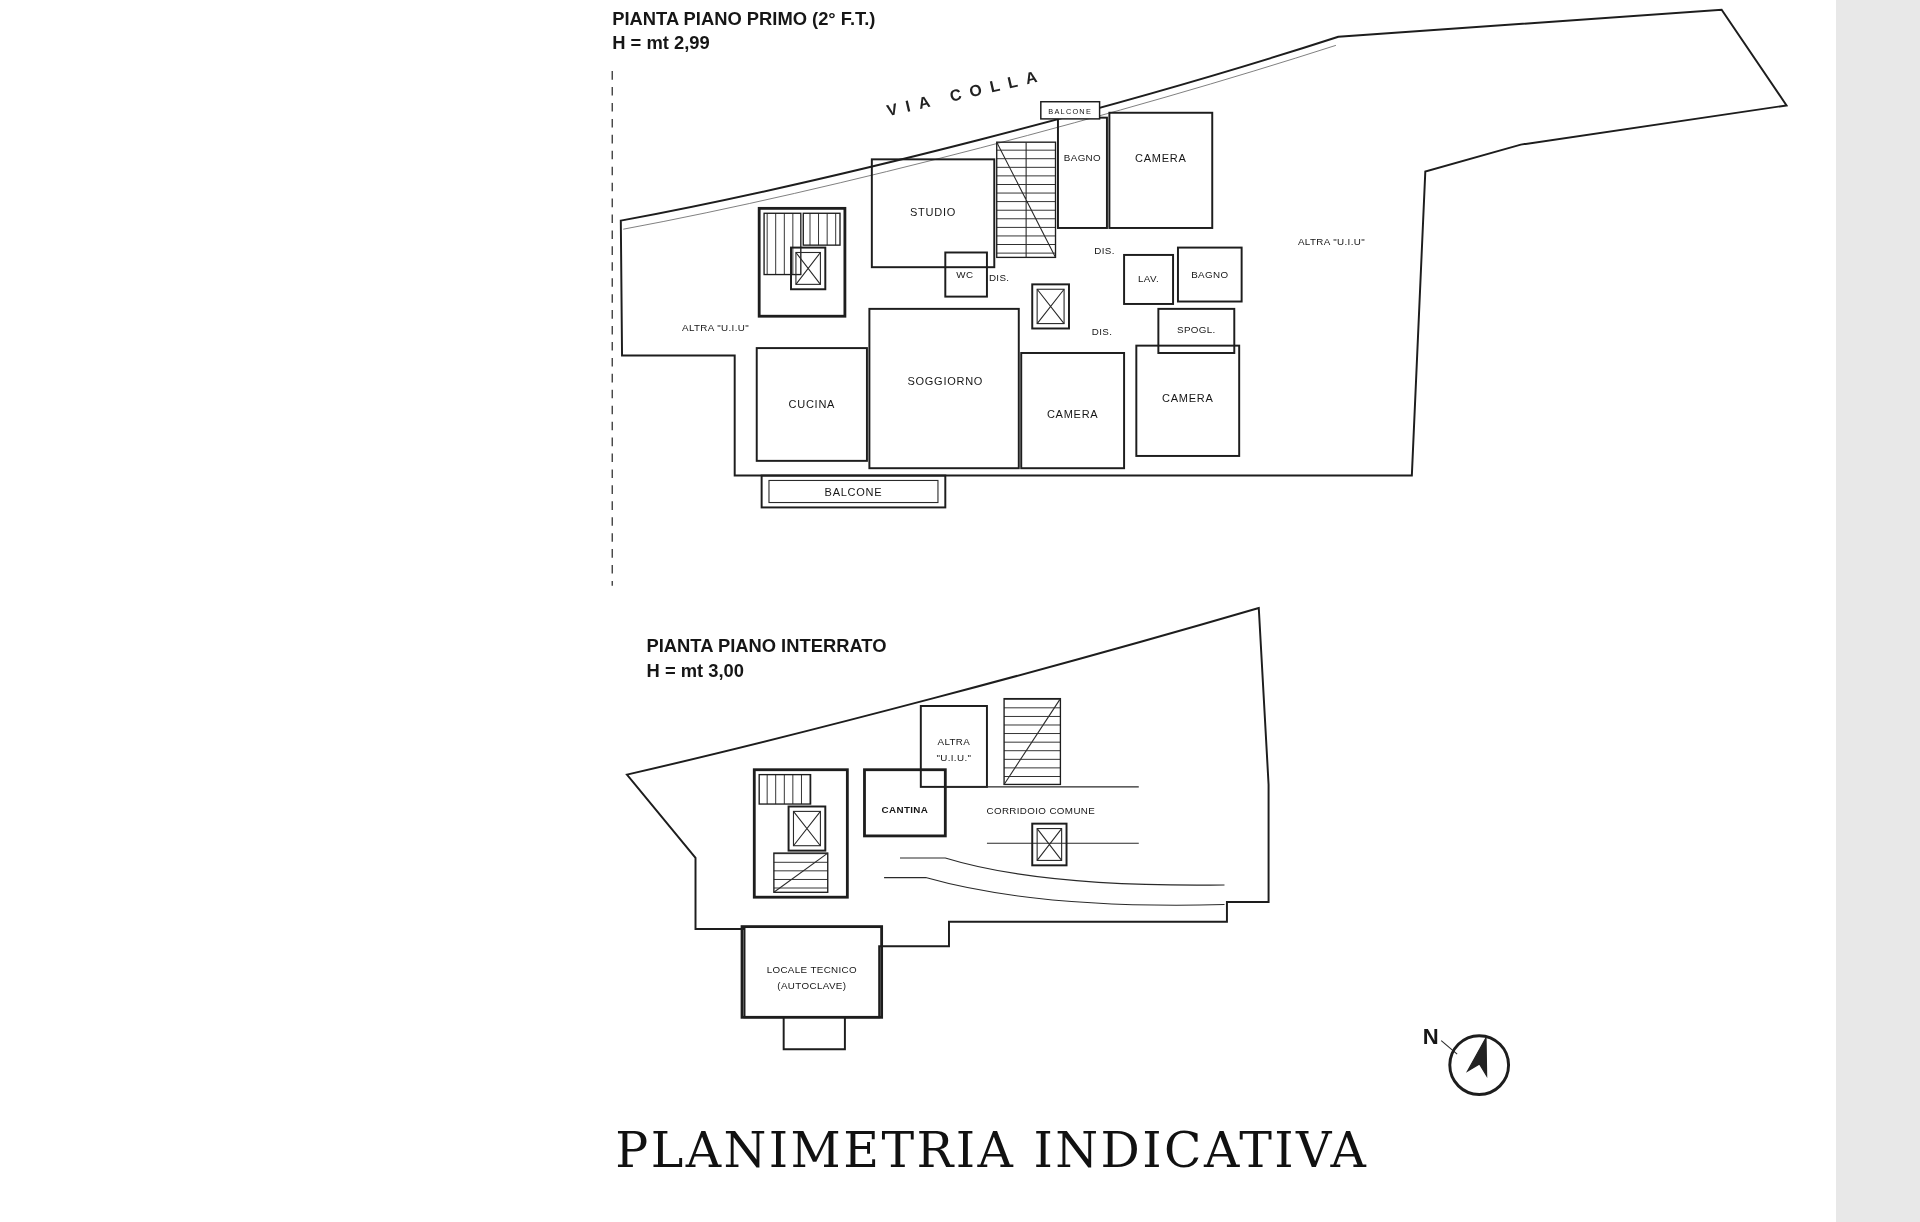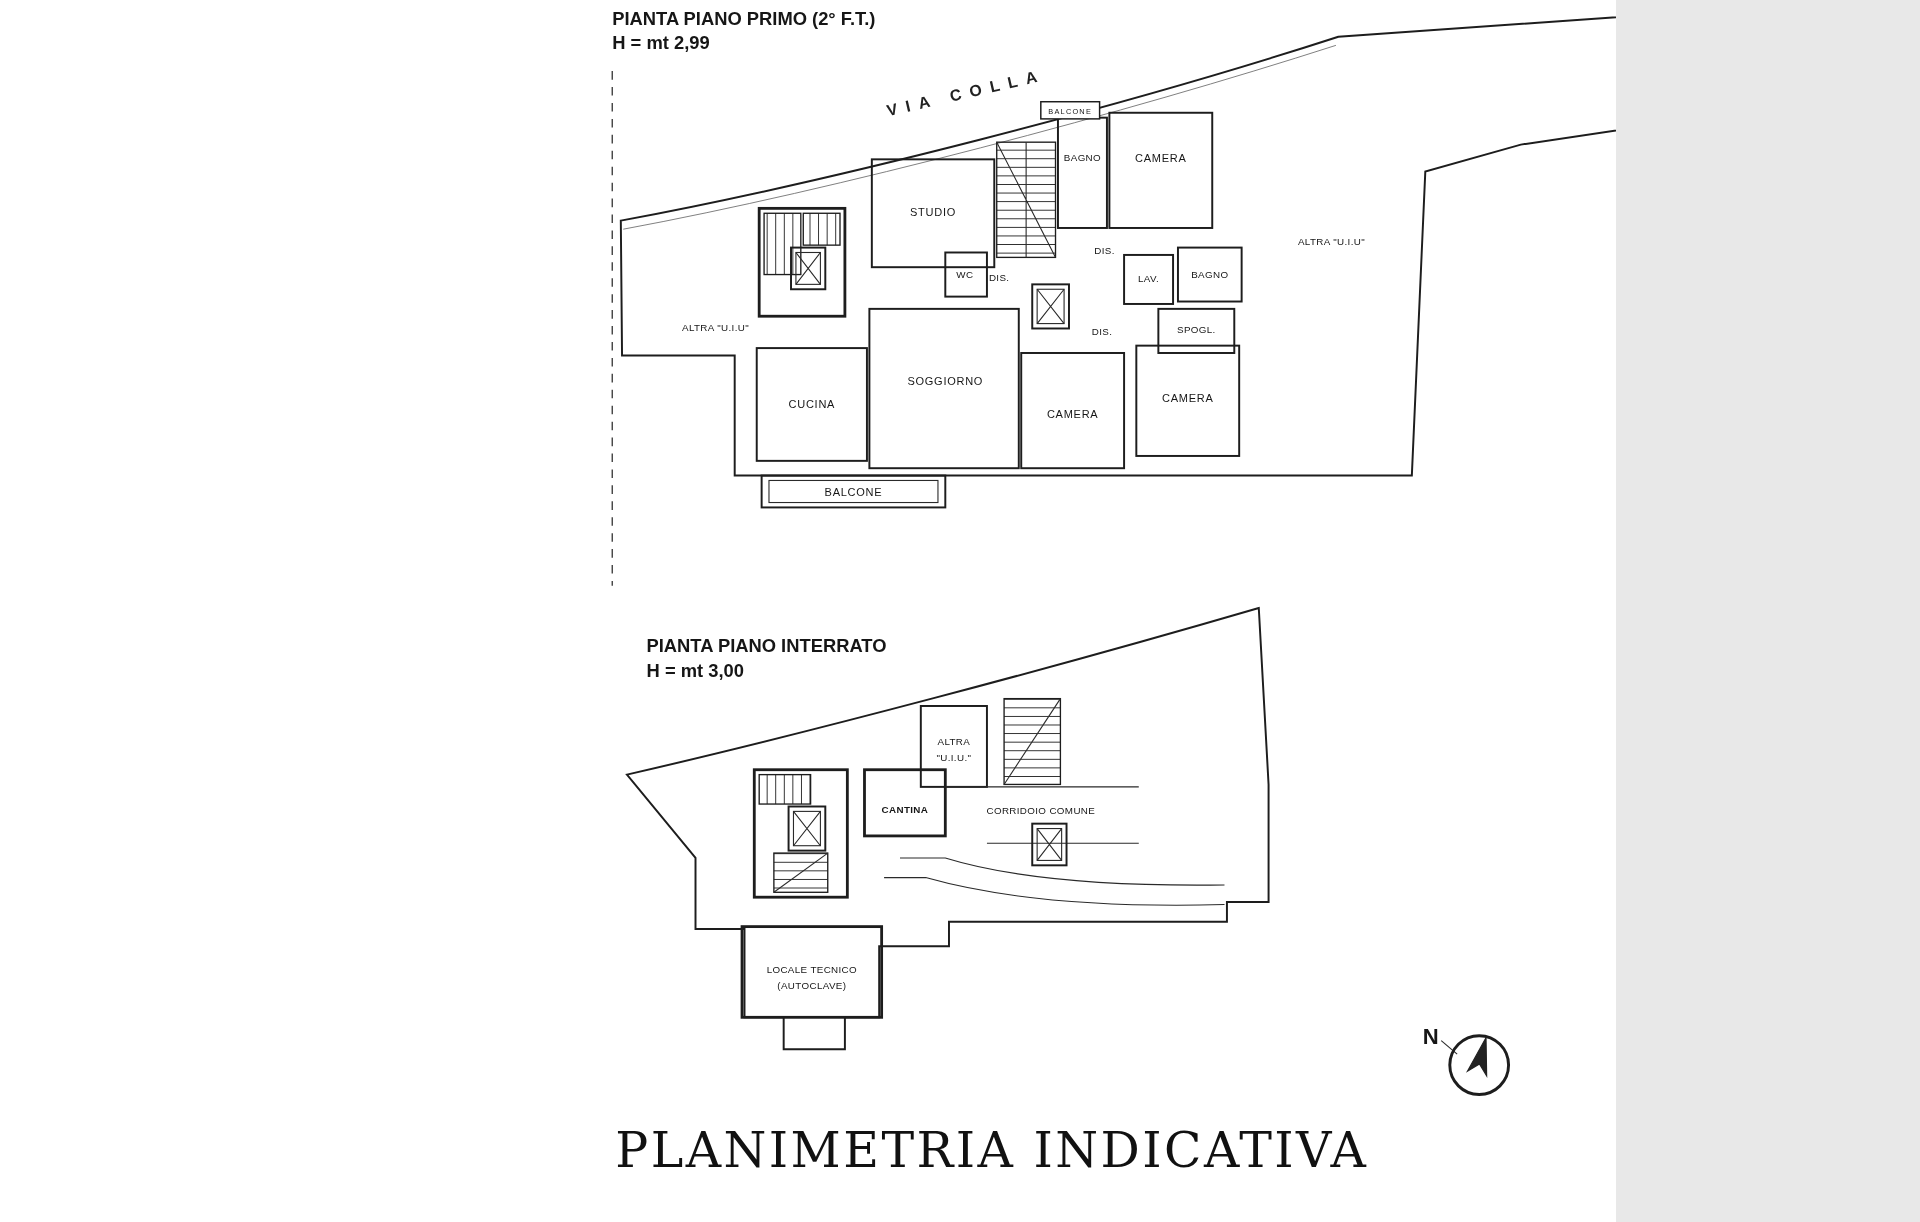--- a/index.html
+++ b/index.html
@@ -1,18 +1,18 @@
 <!DOCTYPE html>
 <html><head>
 <meta charset="utf-8">
 <style>
   html,body{margin:0;padding:0;background:#e8e8e8;}
   .page{
     position:relative;
-    width:1616px;height:1222px;
+    width:1836px;height:1222px;
     background:#ffffff;
     overflow:hidden;
     font-family:"Liberation Sans", sans-serif;
   }
   svg{display:block;}
   text{fill:#161616;font-family:"Liberation Sans", sans-serif;}
   .t-title{font-weight:bold;font-size:15px;}
   .t-room{font-size:9px;letter-spacing:0.6px;}
   .t-small{font-size:8px;letter-spacing:0.3px;}
   .t-tiny{font-size:6px;letter-spacing:1px;}

